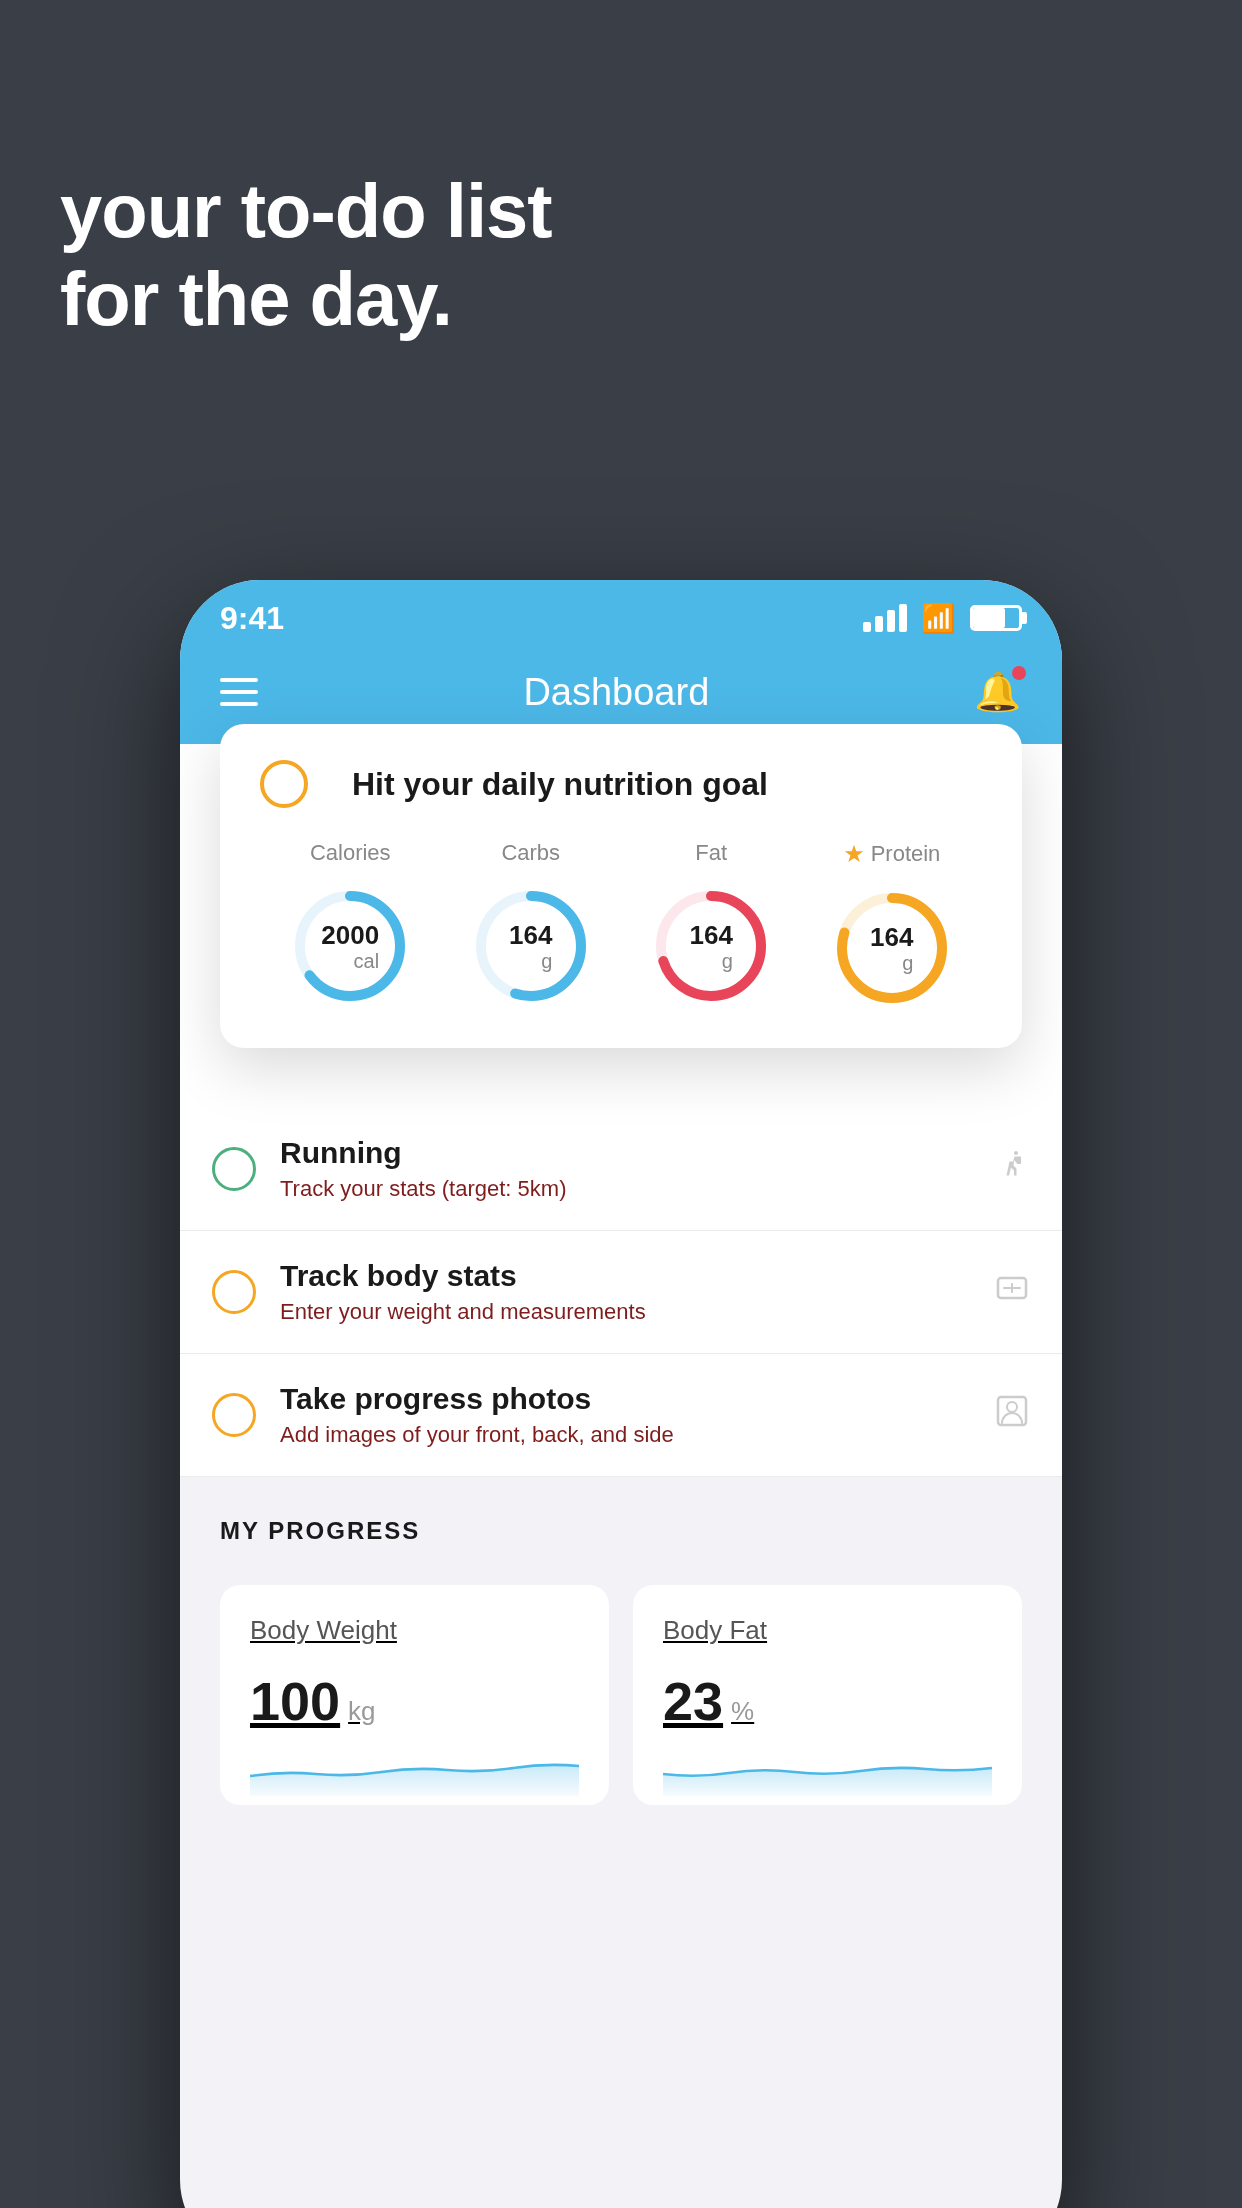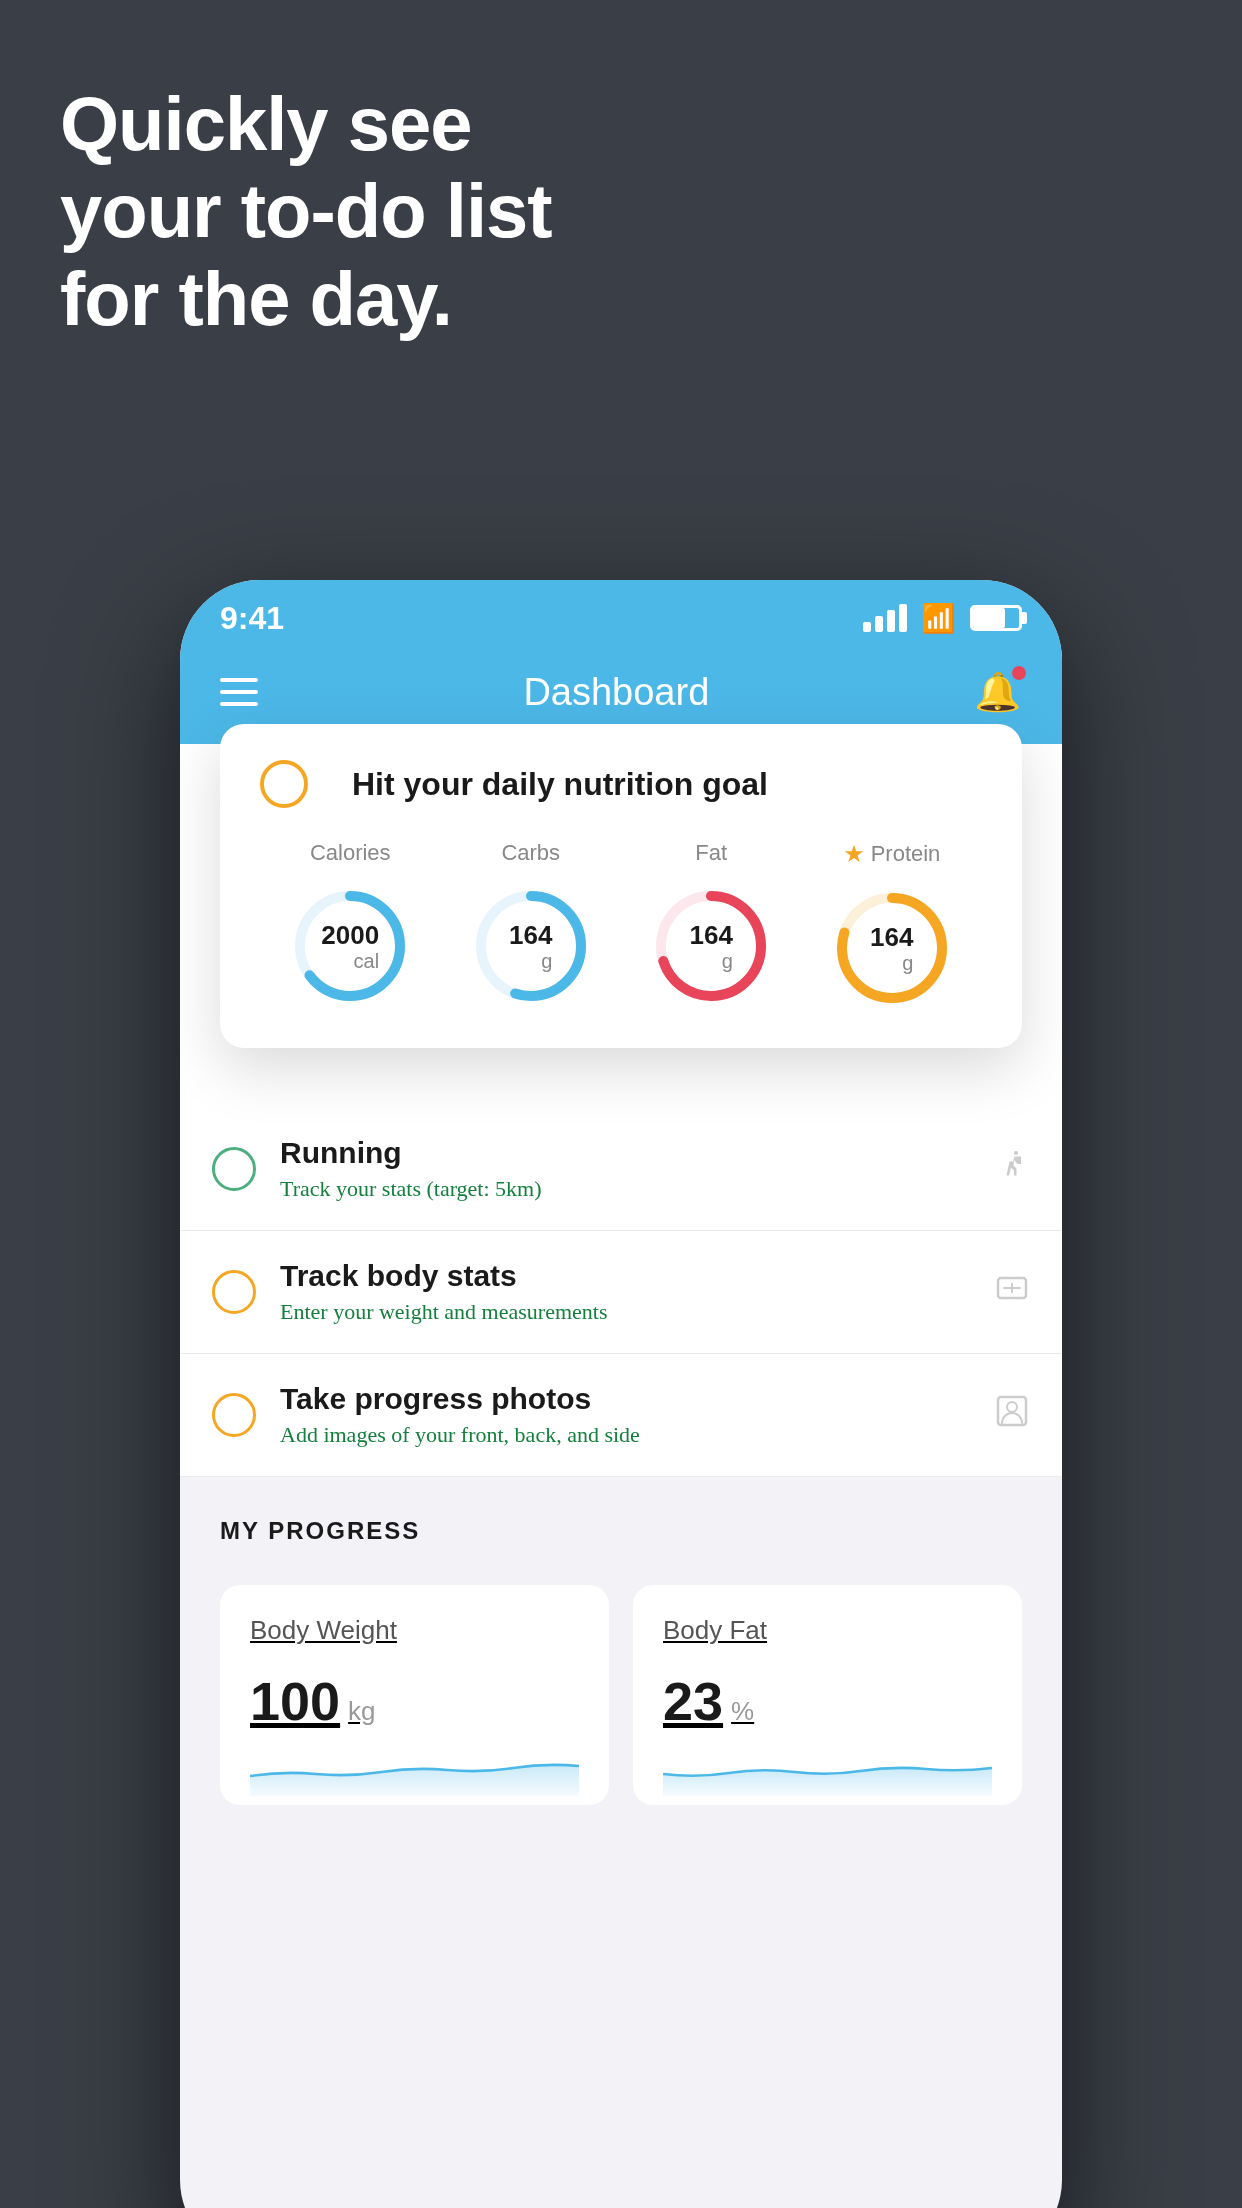--- a/index.html
+++ b/index.html
@@ -262,22 +262,21 @@
       flex: 1;
     }
     .todo-title {
       font-size: 30px;
       font-weight: 600;
       color: #1a1a1a;
       margin-bottom: 6px;
     }
     .todo-subtitle {
       font-size: 22px;
-      color: #15803d;
-      font-family: Liberation Serif, serif;
+      color: #7f1d1d;
     }
     .todo-icon {
       font-size: 36px;
       color: #ccc;
     }
 
     
     .progress-section {
       background: #f2f2f7;
       padding: 40px 40px 50px;
@@ -329,21 +328,21 @@
     }
     .mini-chart svg {
       width: 100%;
       height: 100%;
     }
   </style>
 </head>
 <body>
 
 <div class="headline">
-  <span>Quickly see</span><br>
+  <br>
   <span>your to-do list</span><br>
   <span>for the day.</span>
 </div>
 
 <div class="phone">
 
   <div class="status-bar">
     <span class="status-time">9:41</span>
     <div class="status-icons">
       <div class="signal-bars">

